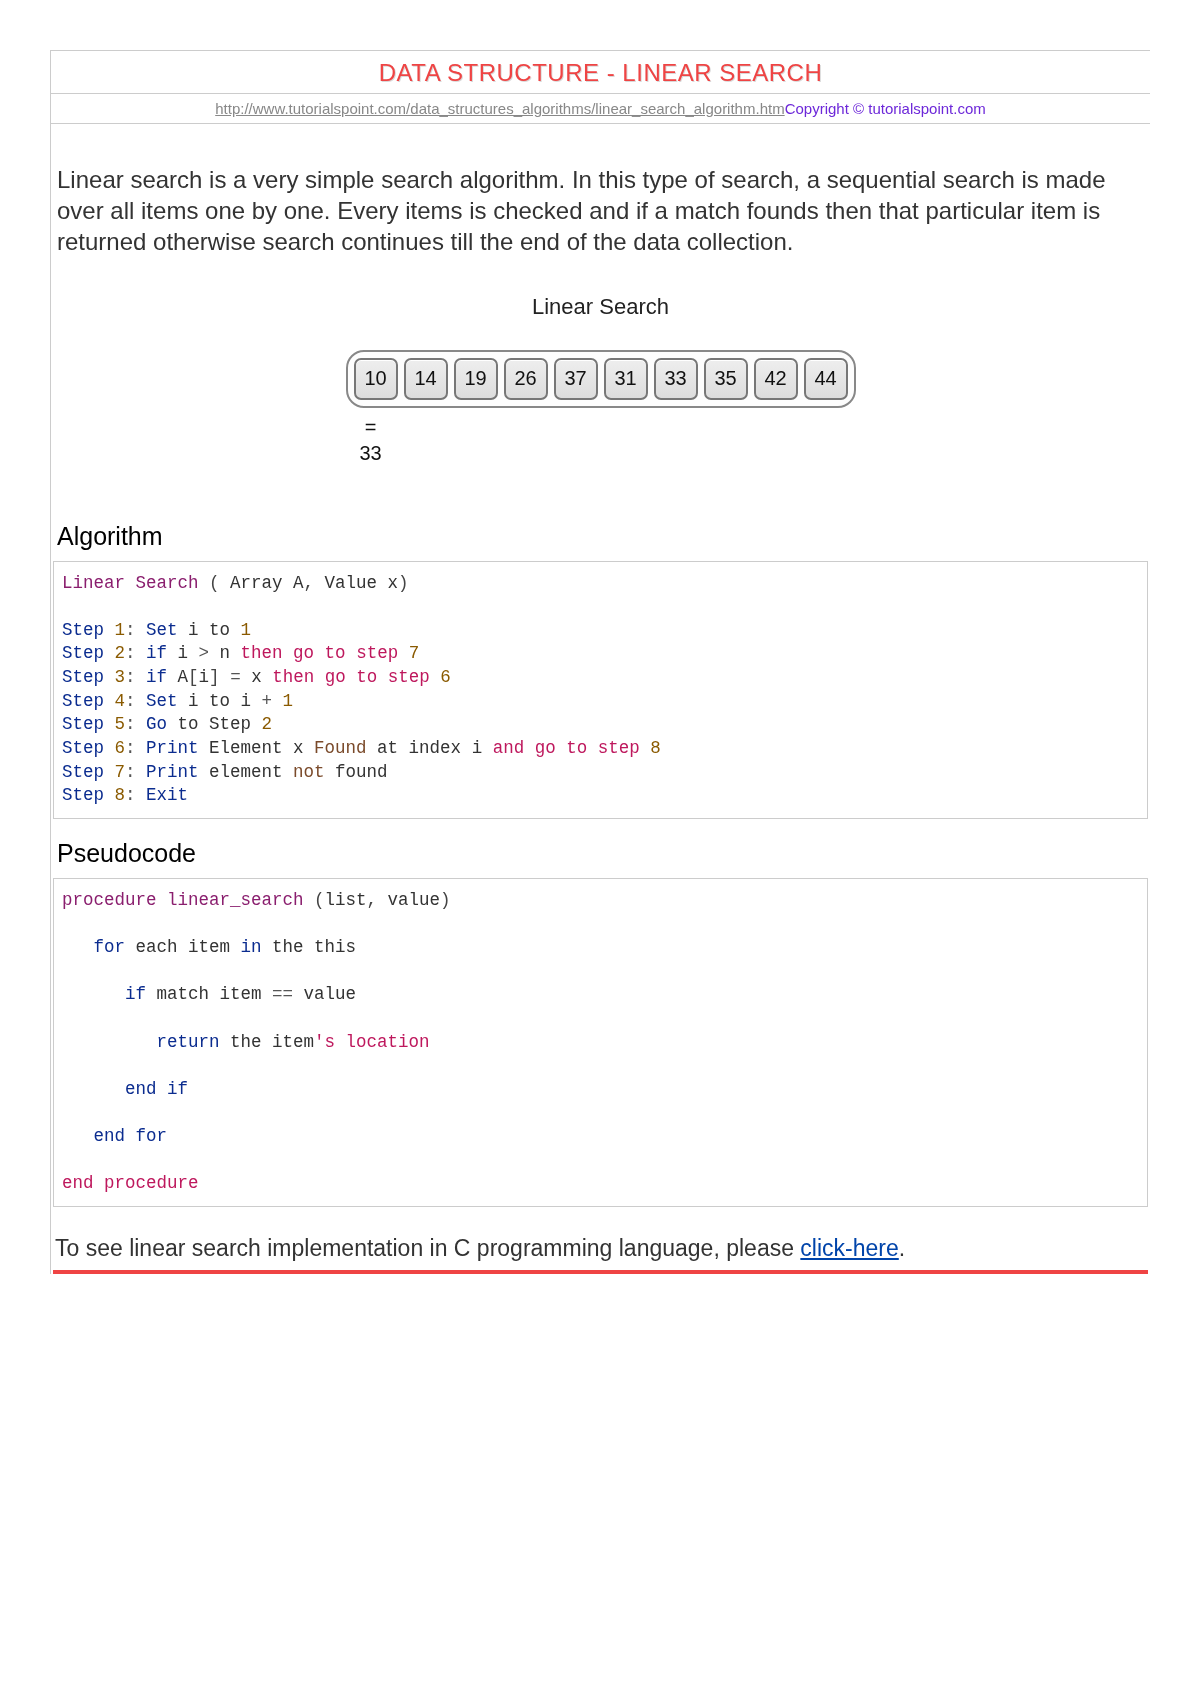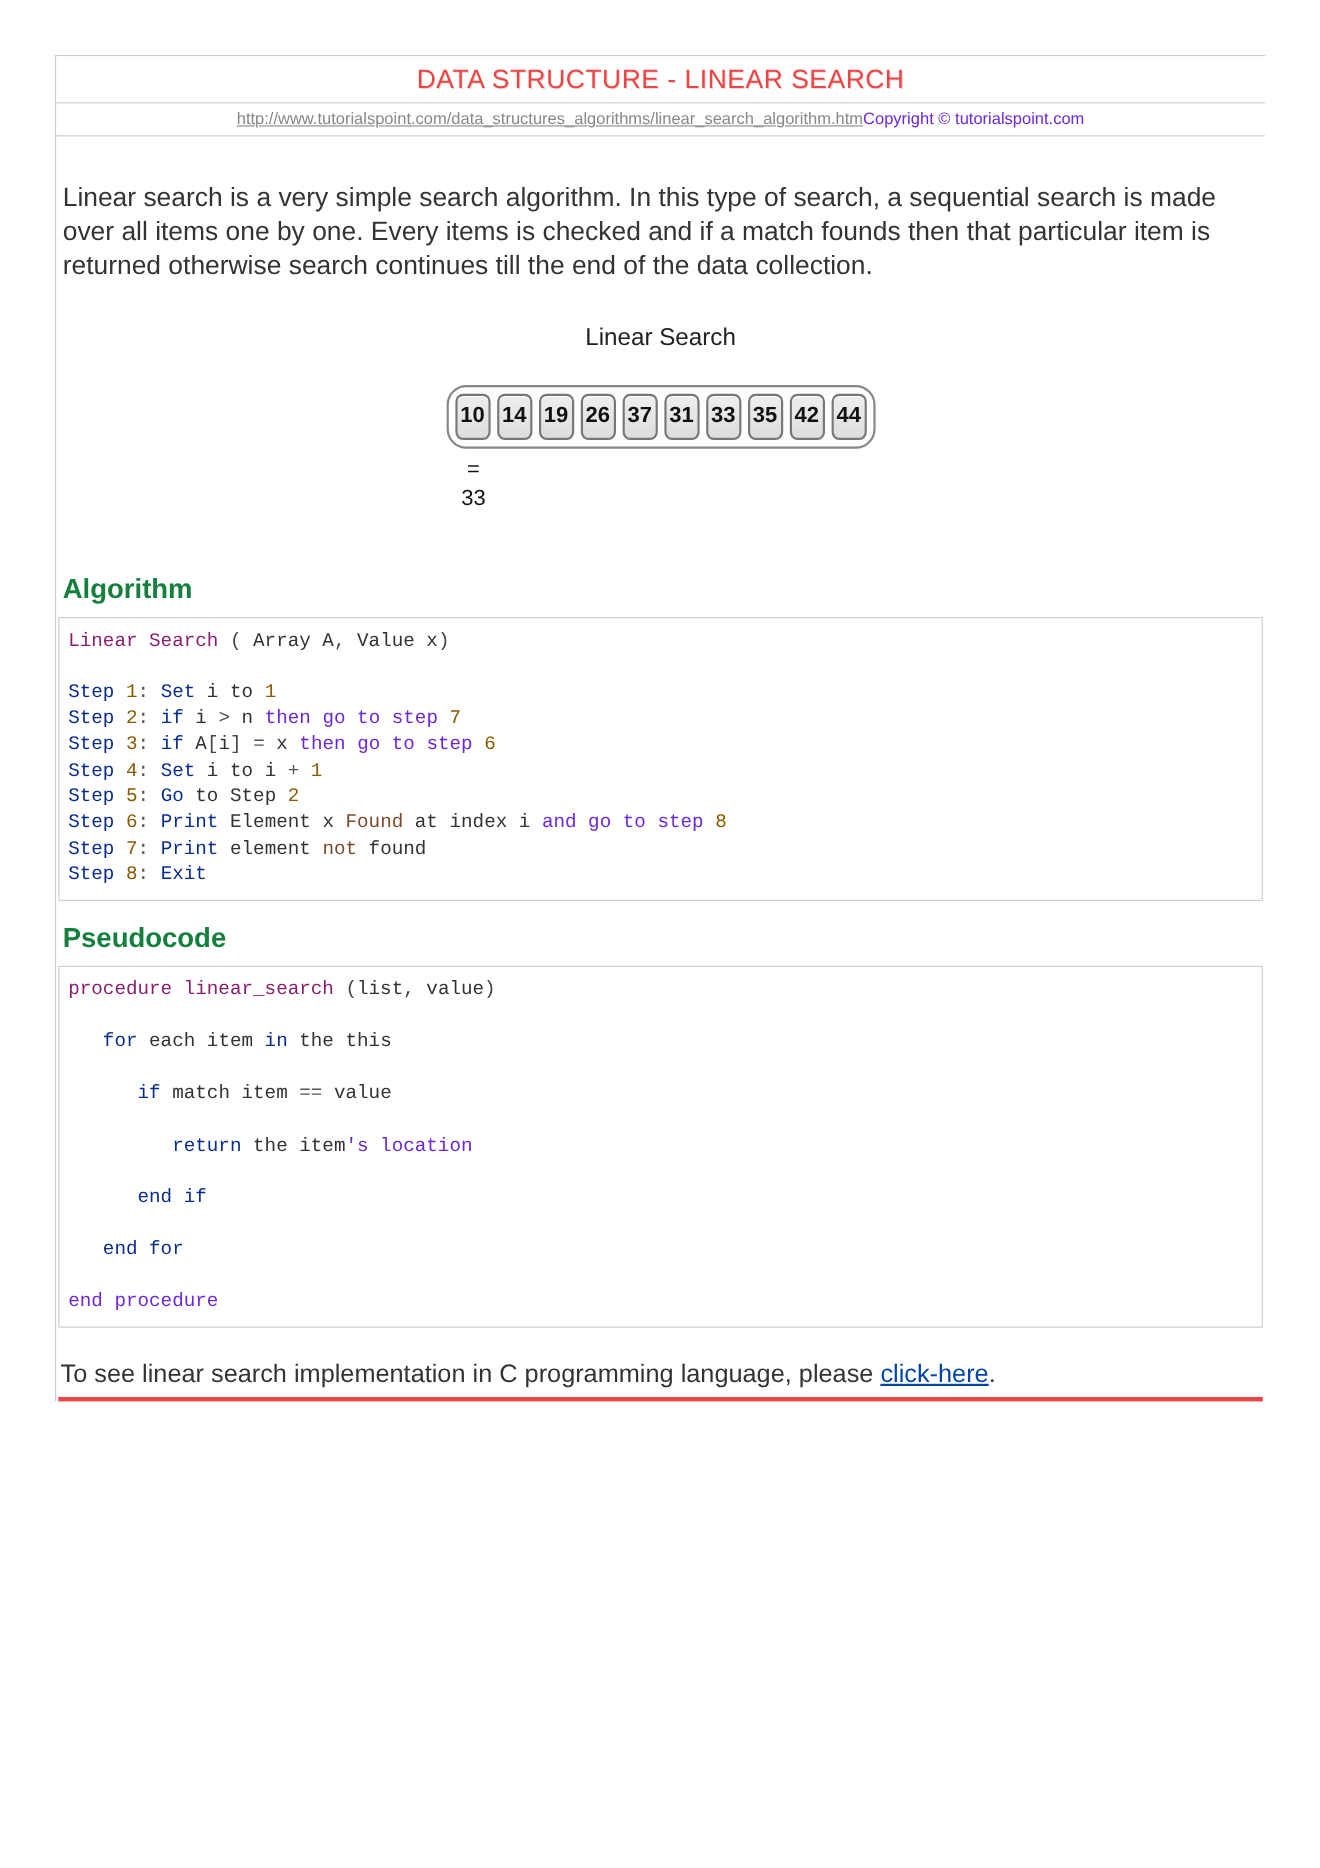--- a/index.html
+++ b/index.html
@@ -68,67 +68,66 @@
     }
     .array-box {
       display: inline-flex;
       gap: 6px;
       padding: 6px;
       border: 2px solid #888;
       border-radius: 18px;
       background: #fdfdfd;
     }
     .array-cell {
-      width: 32px;
+      width: 44px;
       height: 42px;
       border: 2px solid #777;
       border-radius: 7px;
       background: linear-gradient(#eee,#ddd);
       display: flex;
       align-items: center;
       justify-content: center;
       font-family: Arial, sans-serif;
       font-size: 20px;
       color: #111;
       box-shadow: inset 0 1px 0 #fff;
-      font-weight: bold;
     }
     .below-wrap {
       display: flex;
       padding-top: 6px;
     }
     .below-cell {
       width: 50px;
       font-family: Arial, sans-serif;
       font-size: 20px;
       color: #111;
       text-align: center;
       line-height: 1.3;
     }
     .section-heading {
       font-size: 25px;
-      font-weight: bold;
-      color: #15803d;
+      font-weight: normal;
+      color: #000000;
       padding: 6px 4px 10px 4px;
     }
     .code-block {
       font-family: "Courier New", Courier, monospace;
       font-size: 17.5px;
       white-space: pre;
       border: 1px solid #ccc;
       padding: 10px 8px;
       line-height: 1.35;
       color: #333;
       margin: 0 0 14px 0;
       overflow-x: auto;
     }
     .kw-decl { color: #8a1e6e; }   
     .kw-blue { color: #0b2c8f; }   
     .kw-num  { color: #8a5a00; }   
-    .kw-green{ color: #6d28d9; }   
+    .kw-green{ color: #be185d; }   
     .kw-found{ color: #7a4a2a; }   
     .kw-paren{ color: #444; }
     .kw-op   { color: #555; }
 
     .footer-line {
       font-size: 23px;
       color: #333;
       padding: 14px 2px 8px 2px;
       border-bottom: 4px solid #ef4444;
     }

